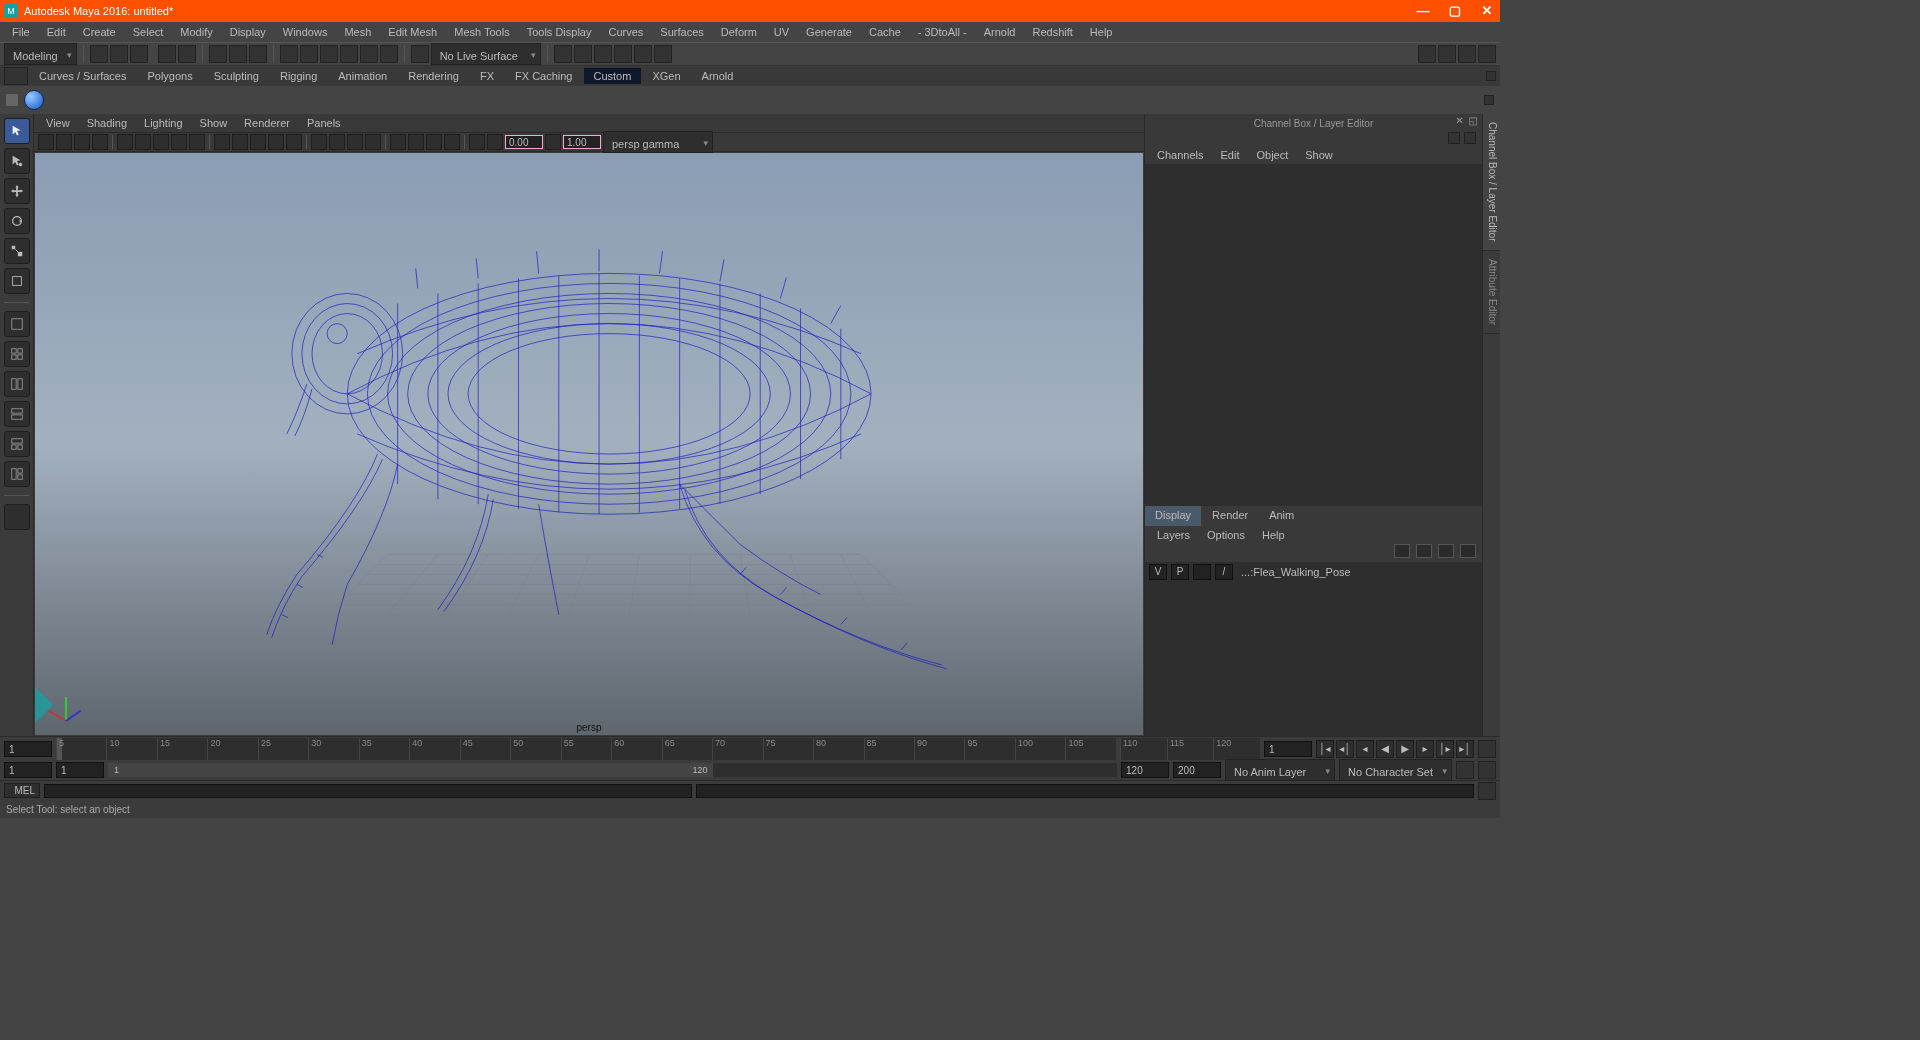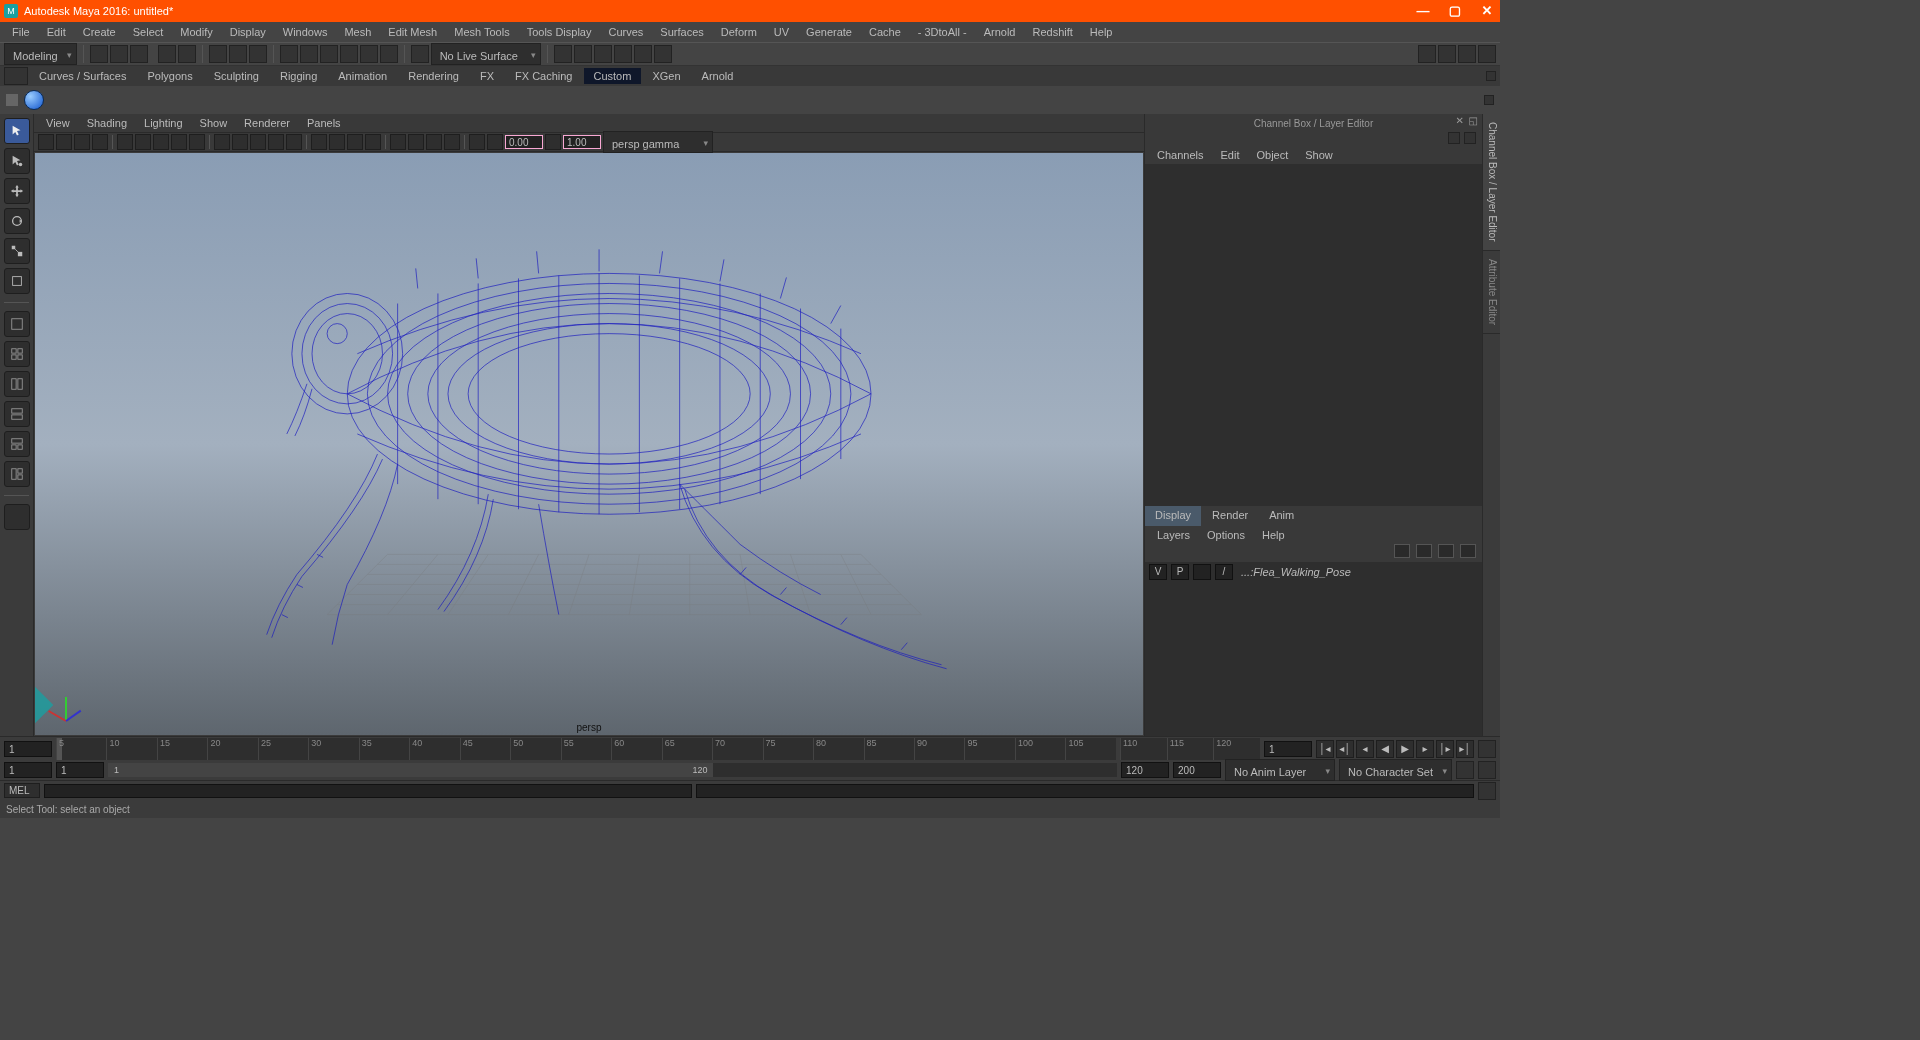--- a/index.html
+++ b/index.html
@@ -74,21 +74,21 @@
 .rp-body { flex: 1; background: #2e2e2e; min-height: 0; }
 .rp-tabs { height: 20px; display: flex; gap: 1px; }
 .rp-tabs .t { padding: 3px 10px; background: #393939; cursor: pointer; font-size: 11px; }
 .rp-tabs .t.active { background: #4a5a6a; }
 .rp-layermenu { height: 18px; display: flex; gap: 1px; padding: 0 4px; align-items: center; }
 .rp-layermenu span { padding: 2px 8px; cursor: pointer; }
 .rp-layer-icons { height: 18px; display: flex; gap: 6px; justify-content: flex-end; padding: 0 6px; }
 .rp-layer-icons .li { width: 16px; height: 14px; background: #2a2a2a; border: 1px solid #555; cursor: pointer; }
 .rp-layer-row { height: 20px; background: #2e2e2e; display: flex; align-items: center; gap: 4px; padding: 0 4px; }
 .rp-layer-row .cell { width: 18px; height: 16px; background: #222; border: 1px solid #111; text-align: center; font-size: 10px; line-height: 14px; }
-.rp-layer-row .name { padding-left: 4px; font-style: italic; }
+.rp-layer-row .name { padding-left: 4px; }
 .rp-layerlist { flex: 1; background: #2e2e2e; }
 .rp-lower { height: 230px; display: flex; flex-direction: column; }
 
 
 .sidetabs { width: 18px; background: #3b3b3b; display: flex; flex-direction: column; border-left: 1px solid #2a2a2a; }
 .sidetabs .stab { writing-mode: vertical-rl; padding: 8px 2px; font-size: 10px; color: #888; border-bottom: 1px solid #2a2a2a; cursor: pointer; text-align: center; }
 .sidetabs .stab.active { background: #444; color: #bbb; }
 
 
 .timeslider { height: 24px; background: #3b3b3b; display: flex; align-items: center; border-top: 1px solid #2a2a2a; padding: 0 4px; gap: 4px; }
@@ -100,21 +100,21 @@
 .playctrl { display: flex; gap: 2px; }
 .playctrl .pb { width: 18px; height: 18px; background: #2e2e2e; border: 1px solid #1e1e1e; cursor: pointer; display: flex; align-items: center; justify-content: center; font-size: 10px; }
 
 
 .rangeslider { height: 20px; background: #3b3b3b; display: flex; align-items: center; gap: 4px; padding: 0 4px; }
 .rangebar { flex: 1; height: 14px; background: #2e2e2e; position: relative; }
 .rangebar .rng { position: absolute; left: 0; width: 60%; top: 0; bottom: 0; background: #444; display: flex; align-items: center; justify-content: space-between; padding: 0 6px; font-size: 9px; }
 
 
 .cmdline { height: 20px; background: #3b3b3b; display: flex; align-items: center; gap: 4px; padding: 0 4px; border-top: 1px solid #2a2a2a; }
-.cmdline .lang { width: 36px; padding: 1px 4px; background: #2e2e2e; border: 1px solid #1e1e1e; font-size: 10px; }
+.cmdline .lang { width: 36px; padding: 1px 4px; background: #2e2e2e; border: 1px solid #1e1e1e; font-size: 10px; text-align: right; }
 .cmdline .inp { flex: 1; height: 14px; background: #222; border: 1px solid #111; }
 .helpline { height: 18px; background: #3b3b3b; padding: 0 6px; font-size: 10px; color: #aaa; display: flex; align-items: center; }
 
 
 .svgi { width: 14px; height: 14px; display: block; }
 </style>
 </head>
 <body>
 
 <div class="titlebar">

